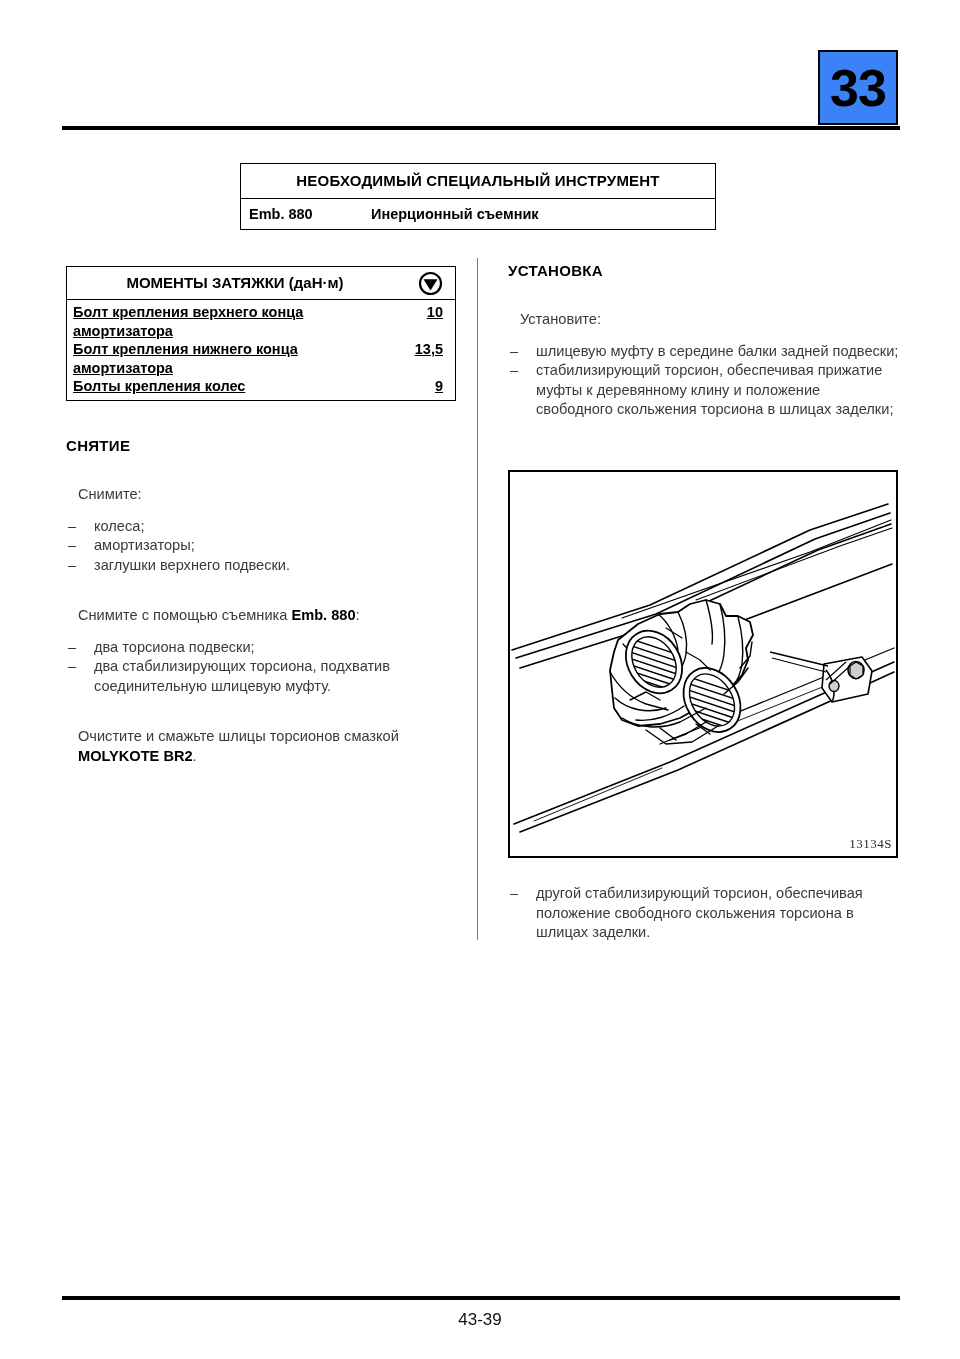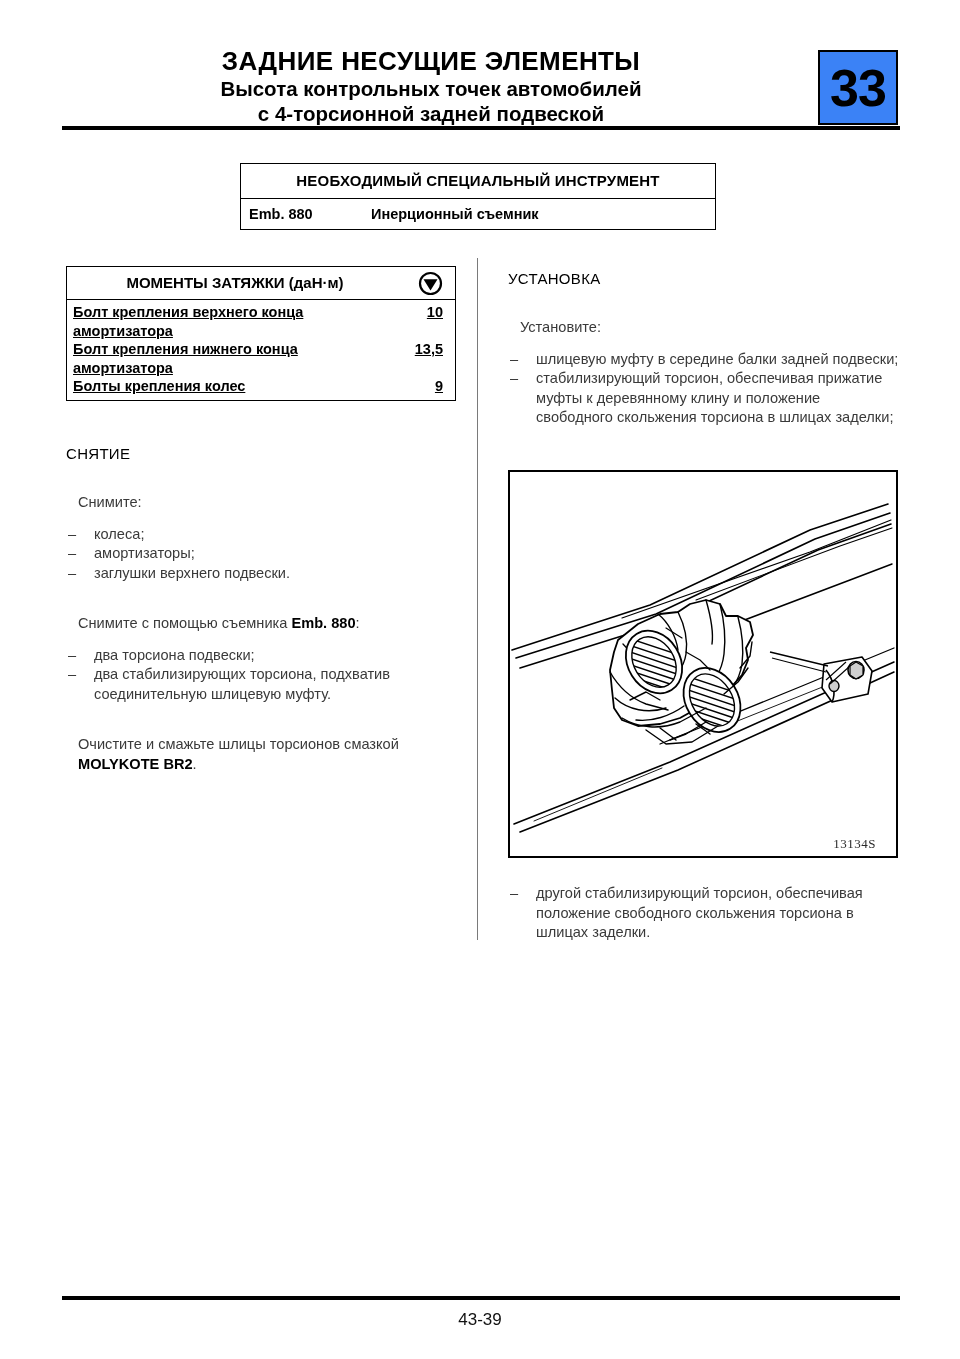--- a/index.html
+++ b/index.html
@@ -151,23 +151,22 @@
   .col-divider {
     position: absolute;
     left: 477px; top: 258px;
     width: 1.2px; height: 682px;
     background: #7a7a7a;
   }
 
   
   .section-heading {
     font-size: 15px;
-    font-weight: normal;
+    font-weight: bold;
     letter-spacing: 0.3px;
-    margin-top: 8px;
   }
   .body-text {
     font-size: 14.6px;
     line-height: 19.5px;
     color: #3a3a3a;
   }
   .para { margin: 12px; }
   .blank { height: 19px; }
   ul.dashlist {
     list-style: none;
@@ -204,21 +203,21 @@
     left: 508px; top: 470px;
     width: 390px; height: 388px;
     border: 2px solid #000;
     box-sizing: border-box;
     background: #fff;
     overflow: hidden;
   }
   .figure svg { display: block; }
   .figure-code {
     position: absolute;
-    right: 20px; bottom: 4px;
+    right: 4px; bottom: 4px;
     font-size: 13px;
     font-family: "Liberation Serif", serif;
     color: #2a2a2a;
     letter-spacing: 0.5px;
   }
   .fig-caption {
     position: absolute;
     left: 508px; top: 884px;
     width: 392px;
   }
@@ -236,25 +235,20 @@
     width: 960px;
     text-align: center;
     font-size: 17px;
     color: #111;
   }
 </style>
 </head>
 <body>
 
 <div class="header">
-  <div class="header-titles">
-    <div class="title-main">ЗАДНИЕ НЕСУЩИЕ ЭЛЕМЕНТЫ</div>
-    <div class="title-sub1">Высота контрольных точек автомобилей</div>
-    <div class="title-sub2">с 4-торсионной задней подвеской</div>
-  </div>
   <div class="chapter-badge">
     <span class="chapter-badge-num">33</span>
   </div>
   <div class="header-rule"></div>
 </div>
 
 <div class="toolbox">
   <div class="toolbox-title">НЕОБХОДИМЫЙ СПЕЦИАЛЬНЫЙ ИНСТРУМЕНТ</div>
   <div class="toolbox-row">
     <span class="toolbox-ref">Emb. 880</span>

